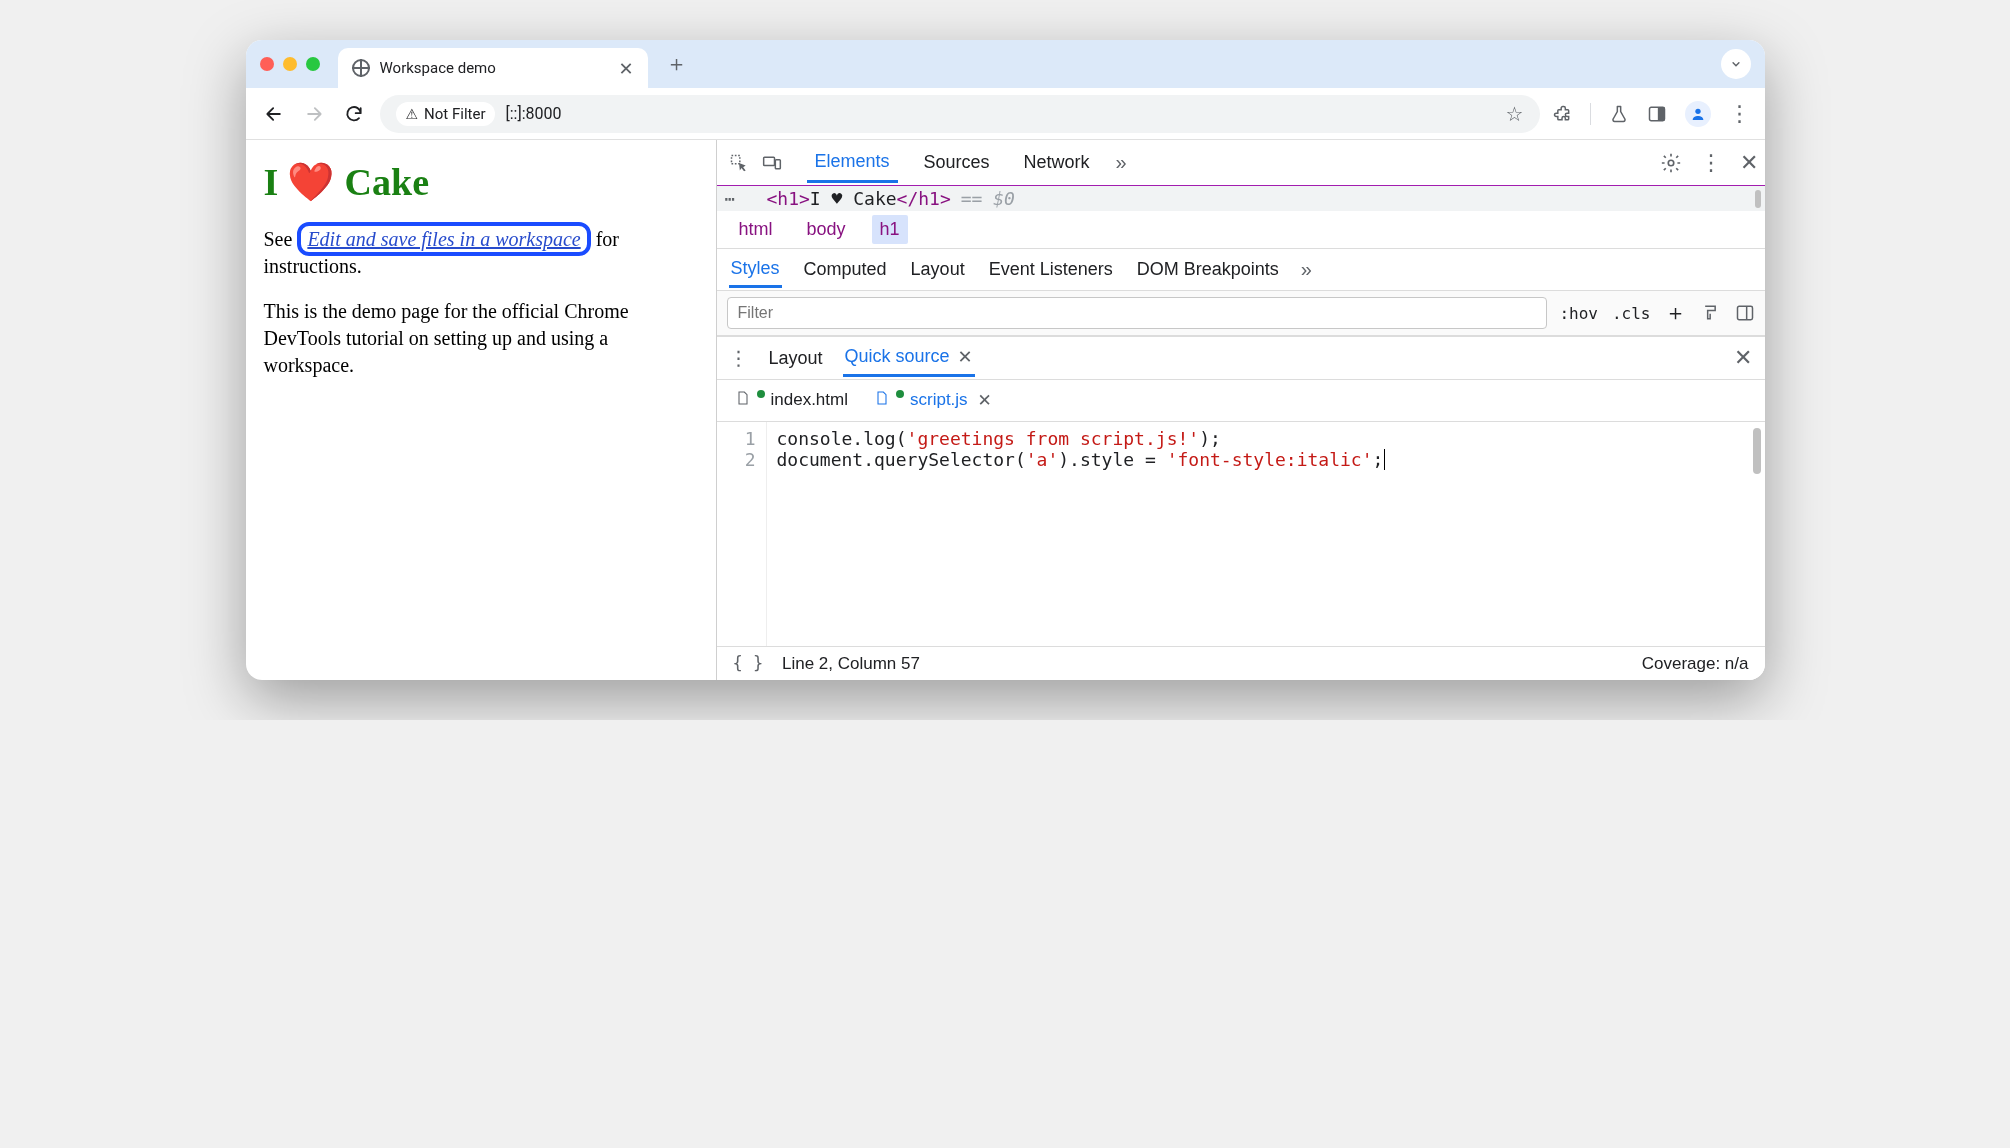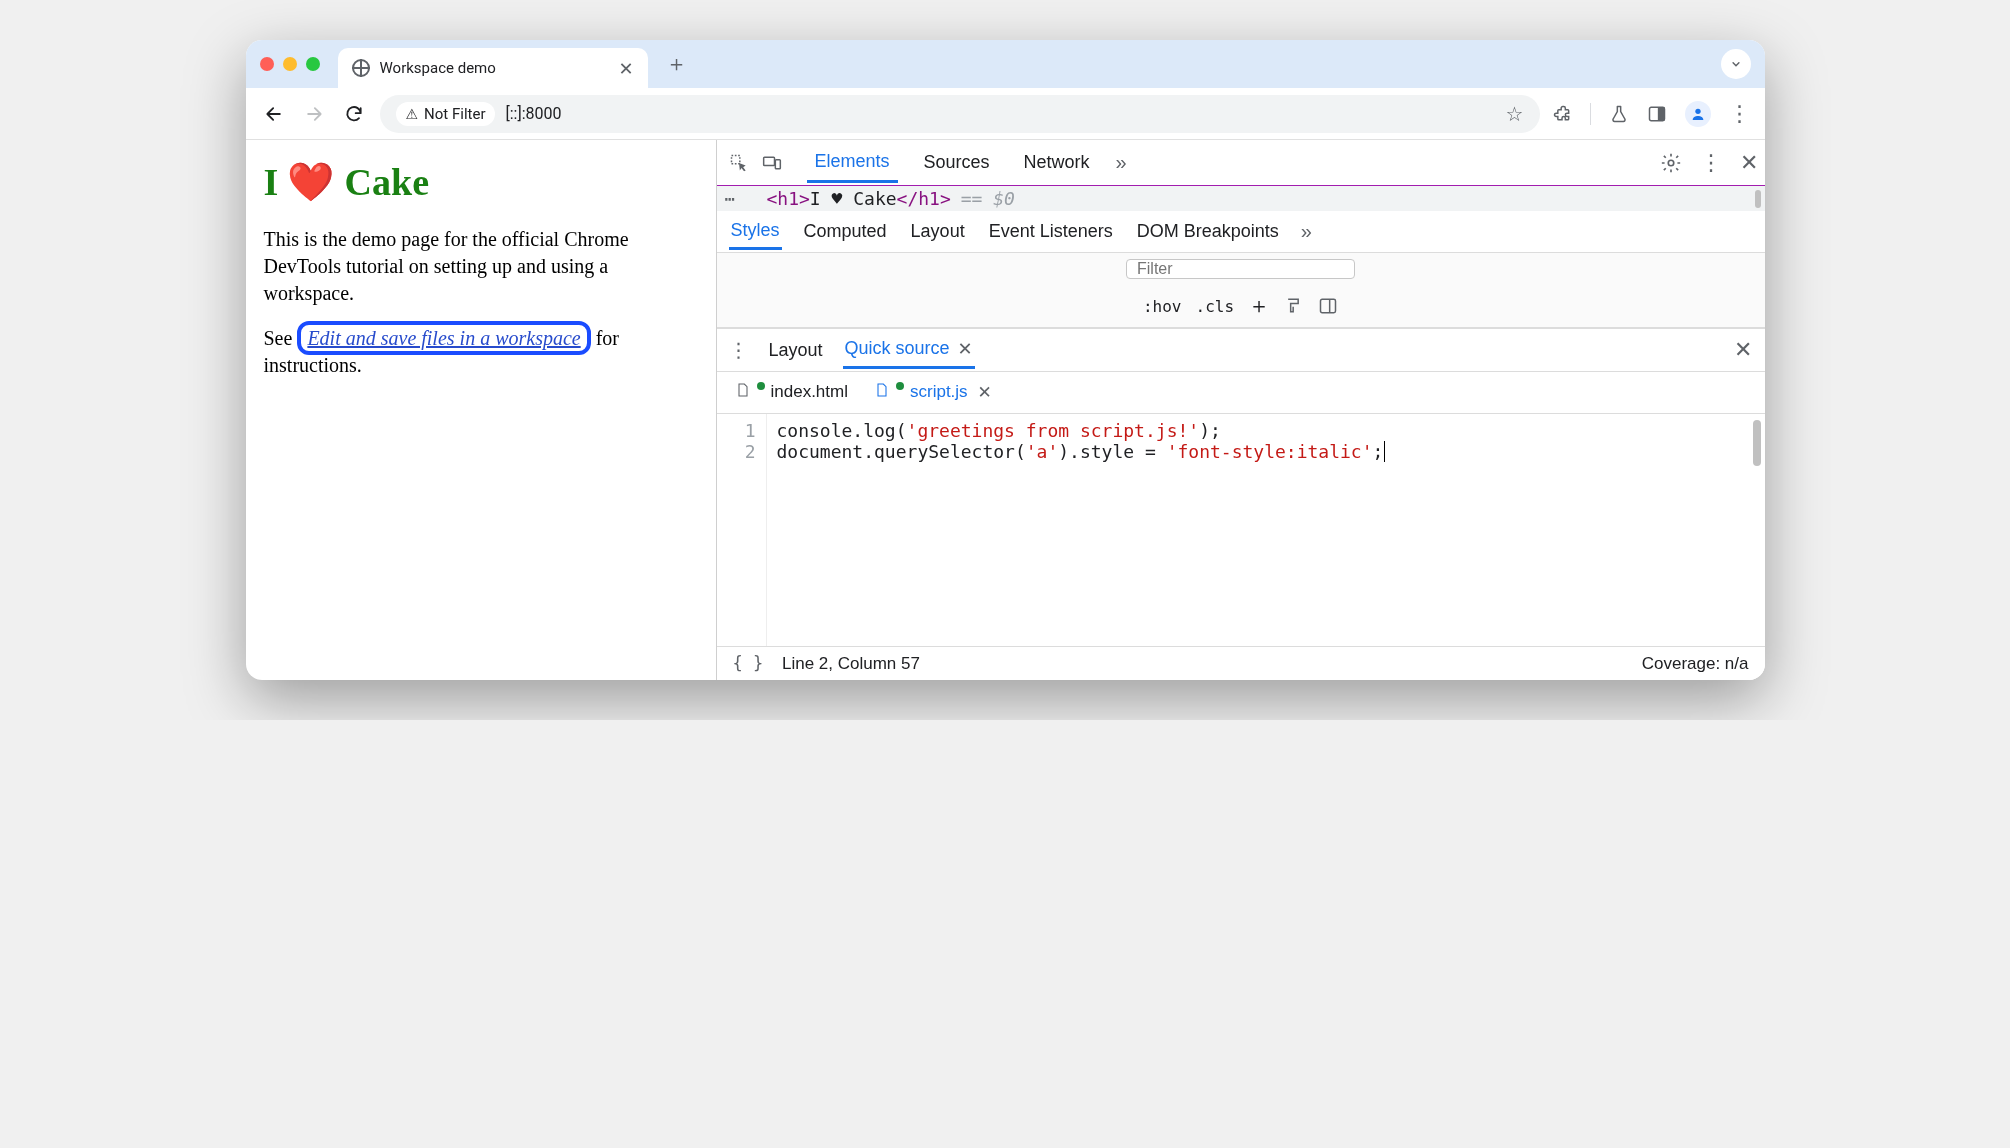--- a/index.html
+++ b/index.html
@@ -189,21 +189,20 @@
 .styles-tabs .stab { cursor:pointer; padding:6px 2px; }
 .styles-tabs .stab.active { color:#1a73e8; border-bottom:3px solid #1a73e8; }
 .styles-tabs .smore { color:#5f6368; font-size:20px; }
 .filter-row {
   display:flex;
   align-items:center;
   gap:12px;
   padding: 6px 10px;
   border-bottom:1px solid #dcdcdc;
   background:#fafafa;
-  flex-direction:column;
 }
 .filter-input {
   flex:1;
   border:1px solid #c7c7c7;
   border-radius:4px;
   height:32px;
   padding:0 10px;
   font-size:16px;
   color:#5f6368;
   background:#fff;
@@ -340,24 +339,24 @@
           </svg>
       </span>
       <span style="font-size:22px">⋮</span>
     </div>
   </div>
 
   <div class="content-area">
 
     <div class="page">
       <h1>I ❤️ Cake</h1>
-      <p>This is the demo page for the official Chrome DevTools tutorial on setting up and using a workspace.</p>
       <p>
         <span>See </span><span class="link-highlight"><a href="#">Edit and save files in a workspace</a></span><span> for instructions.</span>
       </p>
+      <p>This is the demo page for the official Chrome DevTools tutorial on setting up and using a workspace.</p>
     </div>
 
     <div class="devtools">
 
       <div class="dt-tabs">
         <div class="lead-icons">
           <span>
             <svg width="20" height="20" viewBox="0 0 24 24">
                 <rect x="3" y="3" width="10" height="10" stroke="#5f6368" stroke-width="1.8" fill="none" stroke-dasharray="2 2"></rect>
                 <path d="M12 12l8 3-3 2 3 4-2 1-3-4-2 3z" fill="#5f6368"></path>
@@ -388,20 +387,25 @@
 
       <div class="dom-row">
         <span class="dots">⋯</span>
         <span class="tag-b">&lt;h1&gt;</span>
           <span class="txt-b">I ♥ Cake</span>
           <span class="tag-b">&lt;/h1&gt;</span>
         <span class="eqsel">== $0</span>
         <span class="scrollbar-r"></span>
       </div>
 
+      <div class="breadcrumb">
+        <span>html</span>
+        <span>body</span>
+        <span class="sel">h1</span>
+      </div>
 
       <div class="styles-tabs">
         <span class="stab active">Styles</span>
         <span class="stab">Computed</span>
         <span class="stab">Layout</span>
         <span class="stab">Event Listeners</span>
         <span class="stab">DOM Breakpoints</span>
         <span class="smore">»</span>
       </div>
 

